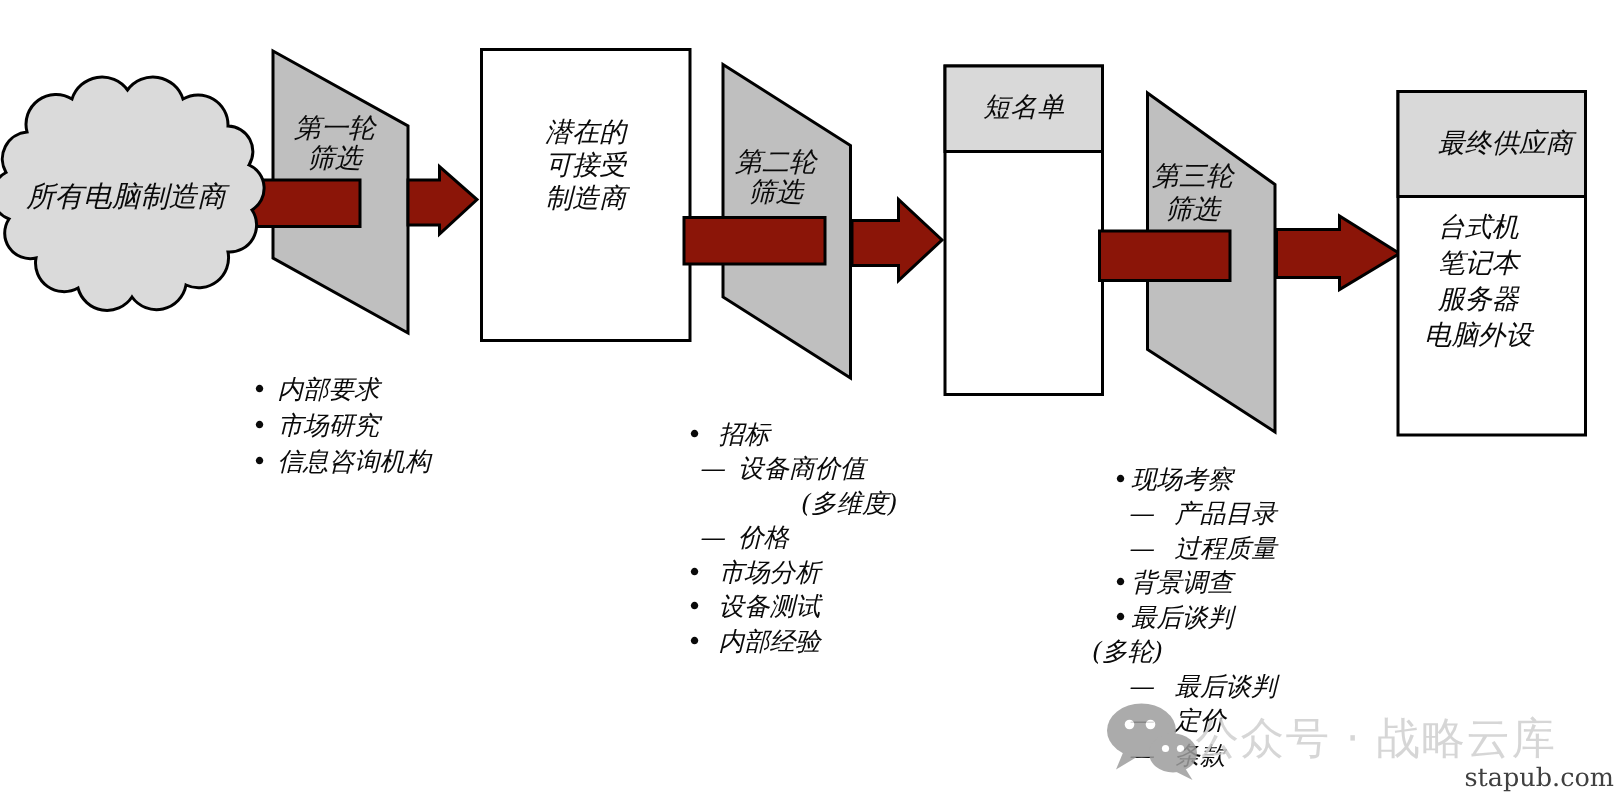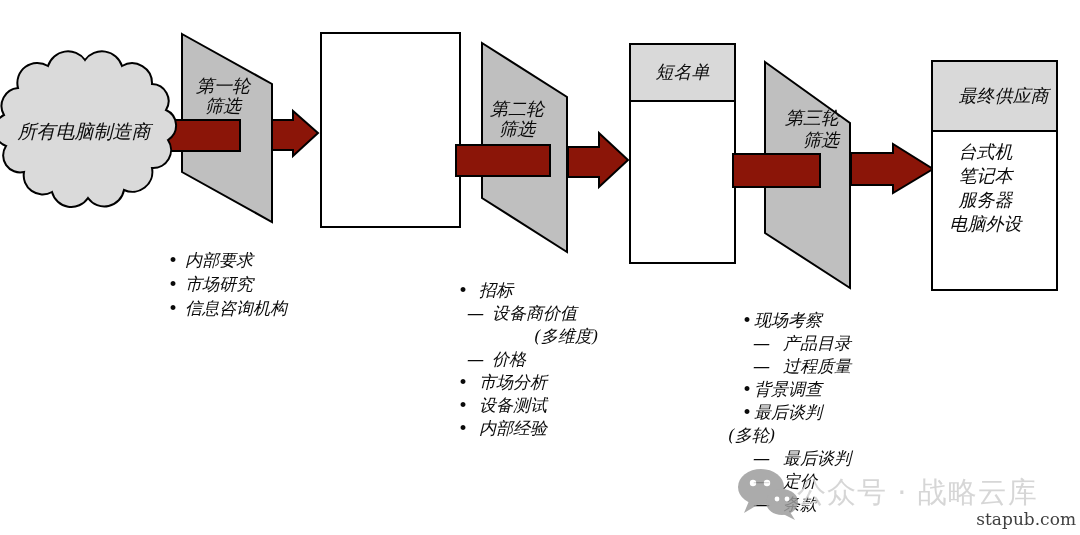--- a/index.html
+++ b/index.html
@@ -11,21 +11,21 @@
   .stage svg.shapes{position:absolute;left:0;top:0;}
   .cjk{
     font-family:"DejaVu Serif", serif;
     font-style:italic;
     color:#0a0a0a;
   }
   .lbl{position:absolute;text-align:center;white-space:nowrap;}
   .cloud-label{left:2px;top:120px;width:164px;font-size:19px;line-height:22px;}
   .f1-label{left:180px;top:76px;width:86px;font-size:18px;line-height:20px;}
   .f2-label{left:473px;top:99px;width:88px;font-size:18px;line-height:20px;}
-  .f3-label{left:751px;top:107px;width:88px;font-size:18px;line-height:22px;text-align:right;}
+  .f3-label{left:751px;top:107px;width:88px;font-size:18px;line-height:22px;}
   .box1-text{left:321px;top:78px;width:139px;font-size:18px;line-height:22px;}
   .box2-header{left:630px;top:60px;width:105px;font-size:18px;line-height:24px;}
   .box3-header{left:932px;top:84px;width:143px;font-size:18px;line-height:24px;}
   .box3-body{left:932px;top:140px;width:107px;font-size:18px;line-height:24px;}
 
   .blist{position:absolute;font-size:17px;}
   .row{position:relative;white-space:nowrap;}
   .mk{position:absolute;top:0;}
   .tx{position:absolute;top:0;white-space:nowrap;}
   .list1{left:165px;top:248px;}
@@ -95,20 +95,25 @@
     <rect x="932" y="61" width="125" height="70" fill="#D9D9D9" stroke="#000" stroke-width="2"></rect>
   </svg>
 
   <div class="lbl cjk cloud-label">所有电脑制造商</div>
 
   <div class="lbl cjk f1-label">
     <div>第一轮</div>
     <div>筛选</div>
   </div>
 
+  <div class="lbl cjk box1-text">
+    <div>潜在的</div>
+    <div>可接受</div>
+    <div>制造商</div>
+  </div>
 
   <div class="lbl cjk f2-label">
     <div>第二轮</div>
     <div>筛选</div>
   </div>
 
   <div class="lbl cjk box2-header">短名单</div>
 
   <div class="lbl cjk f3-label">
     <div>第三轮</div>

